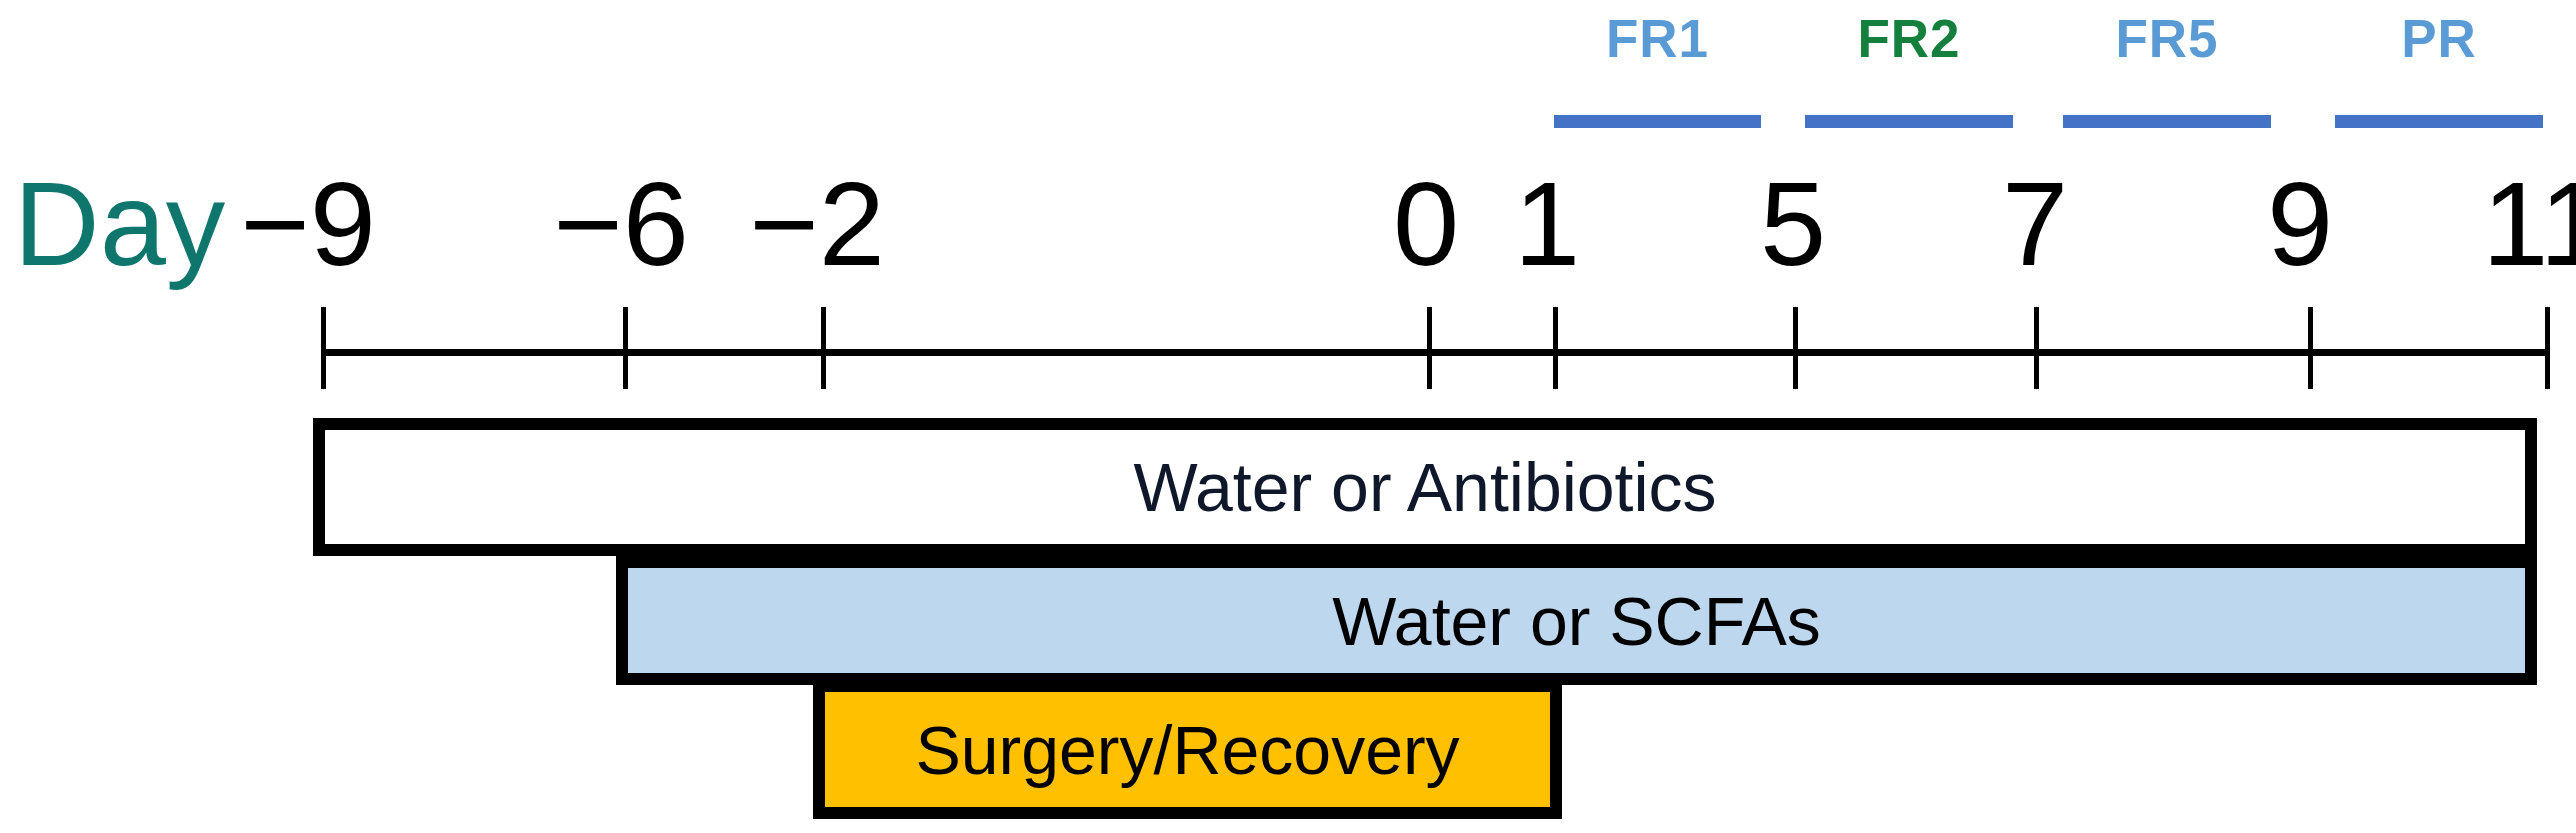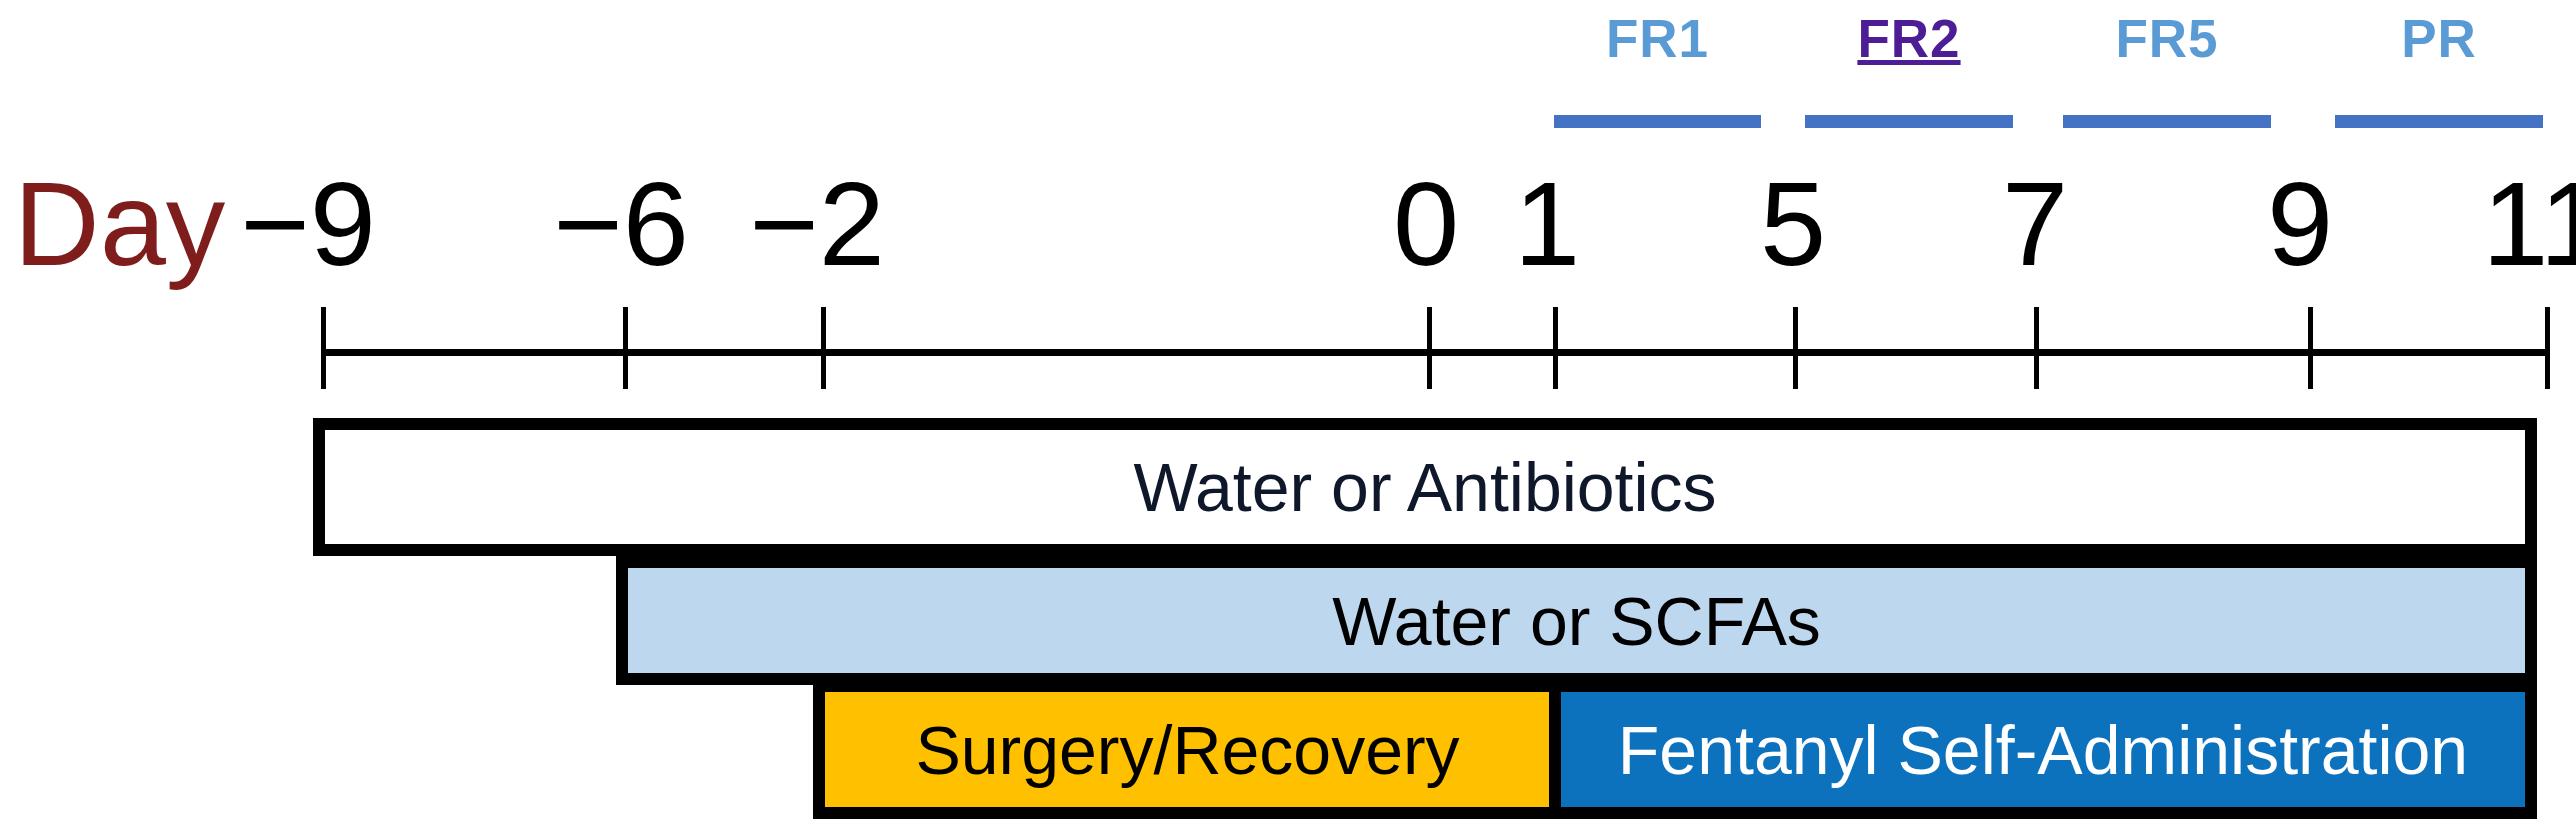--- a/index.html
+++ b/index.html
@@ -15,21 +15,21 @@
     position:absolute;top:11.7px;
     text-align:center;
     font-size:53px;font-weight:bold;line-height:1.0;
     letter-spacing:1px;
   }
   .phase-underline{
     position:absolute;top:115px;height:12.7px;
   }
   .day-word{
     position:absolute;left:13.7px;top:164px;
-    font-size:119px;line-height:1.0;color:#7f1d1d;
+    font-size:119px;line-height:1.0;color:#0f766e;
   }
   .day-label{
     position:absolute;top:164px;
     transform:translateX(-50%);
     font-size:119px;line-height:1.0;color:#000000;
     white-space:nowrap;
   }
   .axis-line{position:absolute;background:#000000;}
   .axis-tick{position:absolute;background:#000000;}
   .bar{
@@ -41,21 +41,21 @@
     font-size:68px;line-height:1.0;white-space:nowrap;
   }
 </style>
 </head>
 <body>
 
 <div id="canvas">
   <span class="day-word">Day</span>
 <div class="phase-label" style="left: 1554px; width: 207px; color: rgb(91, 155, 213);">FR1</div>
     <div class="phase-underline" style="left: 1554px; width: 207px; background: rgb(68, 114, 196);"></div>
-    <div class="phase-label" style="left: 1805px; width: 208px; color: #4c1d95; text-decoration: underline;">FR2</div>
+    <div class="phase-label" style="left: 1805px; width: 208px; color: #15803d;">FR2</div>
     <div class="phase-underline" style="left: 1805px; width: 208px; background: rgb(68, 114, 196);"></div>
     <div class="phase-label" style="left: 2063px; width: 208px; color: rgb(91, 155, 213);">FR5</div>
     <div class="phase-underline" style="left: 2063px; width: 208px; background: rgb(68, 114, 196);"></div>
     <div class="phase-label" style="left: 2335px; width: 208px; color: rgb(91, 155, 213);">PR</div>
     <div class="phase-underline" style="left: 2335px; width: 208px; background: rgb(68, 114, 196);"></div>
     <div class="axis-line" style="left: 321px; width: 2229px; top: 349px; height: 6.9px;"></div>
     <div class="axis-tick" style="left: 321px; top: 307px; width: 4.9px; height: 82px;"></div>
     <div class="day-label" style="left: 308px;">−9</div>
     <div class="axis-tick" style="left: 623px; top: 307px; width: 4.9px; height: 82px;"></div>
     <div class="day-label" style="left: 621px;">−6</div>
@@ -75,17 +75,14 @@
     <div class="day-label" style="left: 2508px; margin-left: 36px;">11</div>
     <div class="bar" style="left: 313px; top: 418px; width: 2224px; height: 138px; background: rgb(255, 255, 255);">
       <div class="bar-label" style="color: #0f172a;">Water or Antibiotics</div>
     </div>
     <div class="bar" style="left: 813px; top: 680px; width: 749px; height: 139px; background: rgb(255, 192, 0);">
       <div class="bar-label" style="color: rgb(0, 0, 0);">Surgery/Recovery</div>
     </div>
     <div class="bar" style="left: 616px; top: 556px; width: 1921px; height: 129px; background: rgb(189, 215, 238);">
       <div class="bar-label" style="color: rgb(0, 0, 0);">Water or SCFAs</div>
     </div>
-    <div class="bar" style="left: 1549px; top: 680px; width: 988px; height: 139px; background: rgb(12, 114, 190);">
-      <div class="bar-label" style="color: rgb(255, 255, 255);">Fentanyl Self-Administration</div>
-    </div>
   </div>
 
 
 </body></html>

